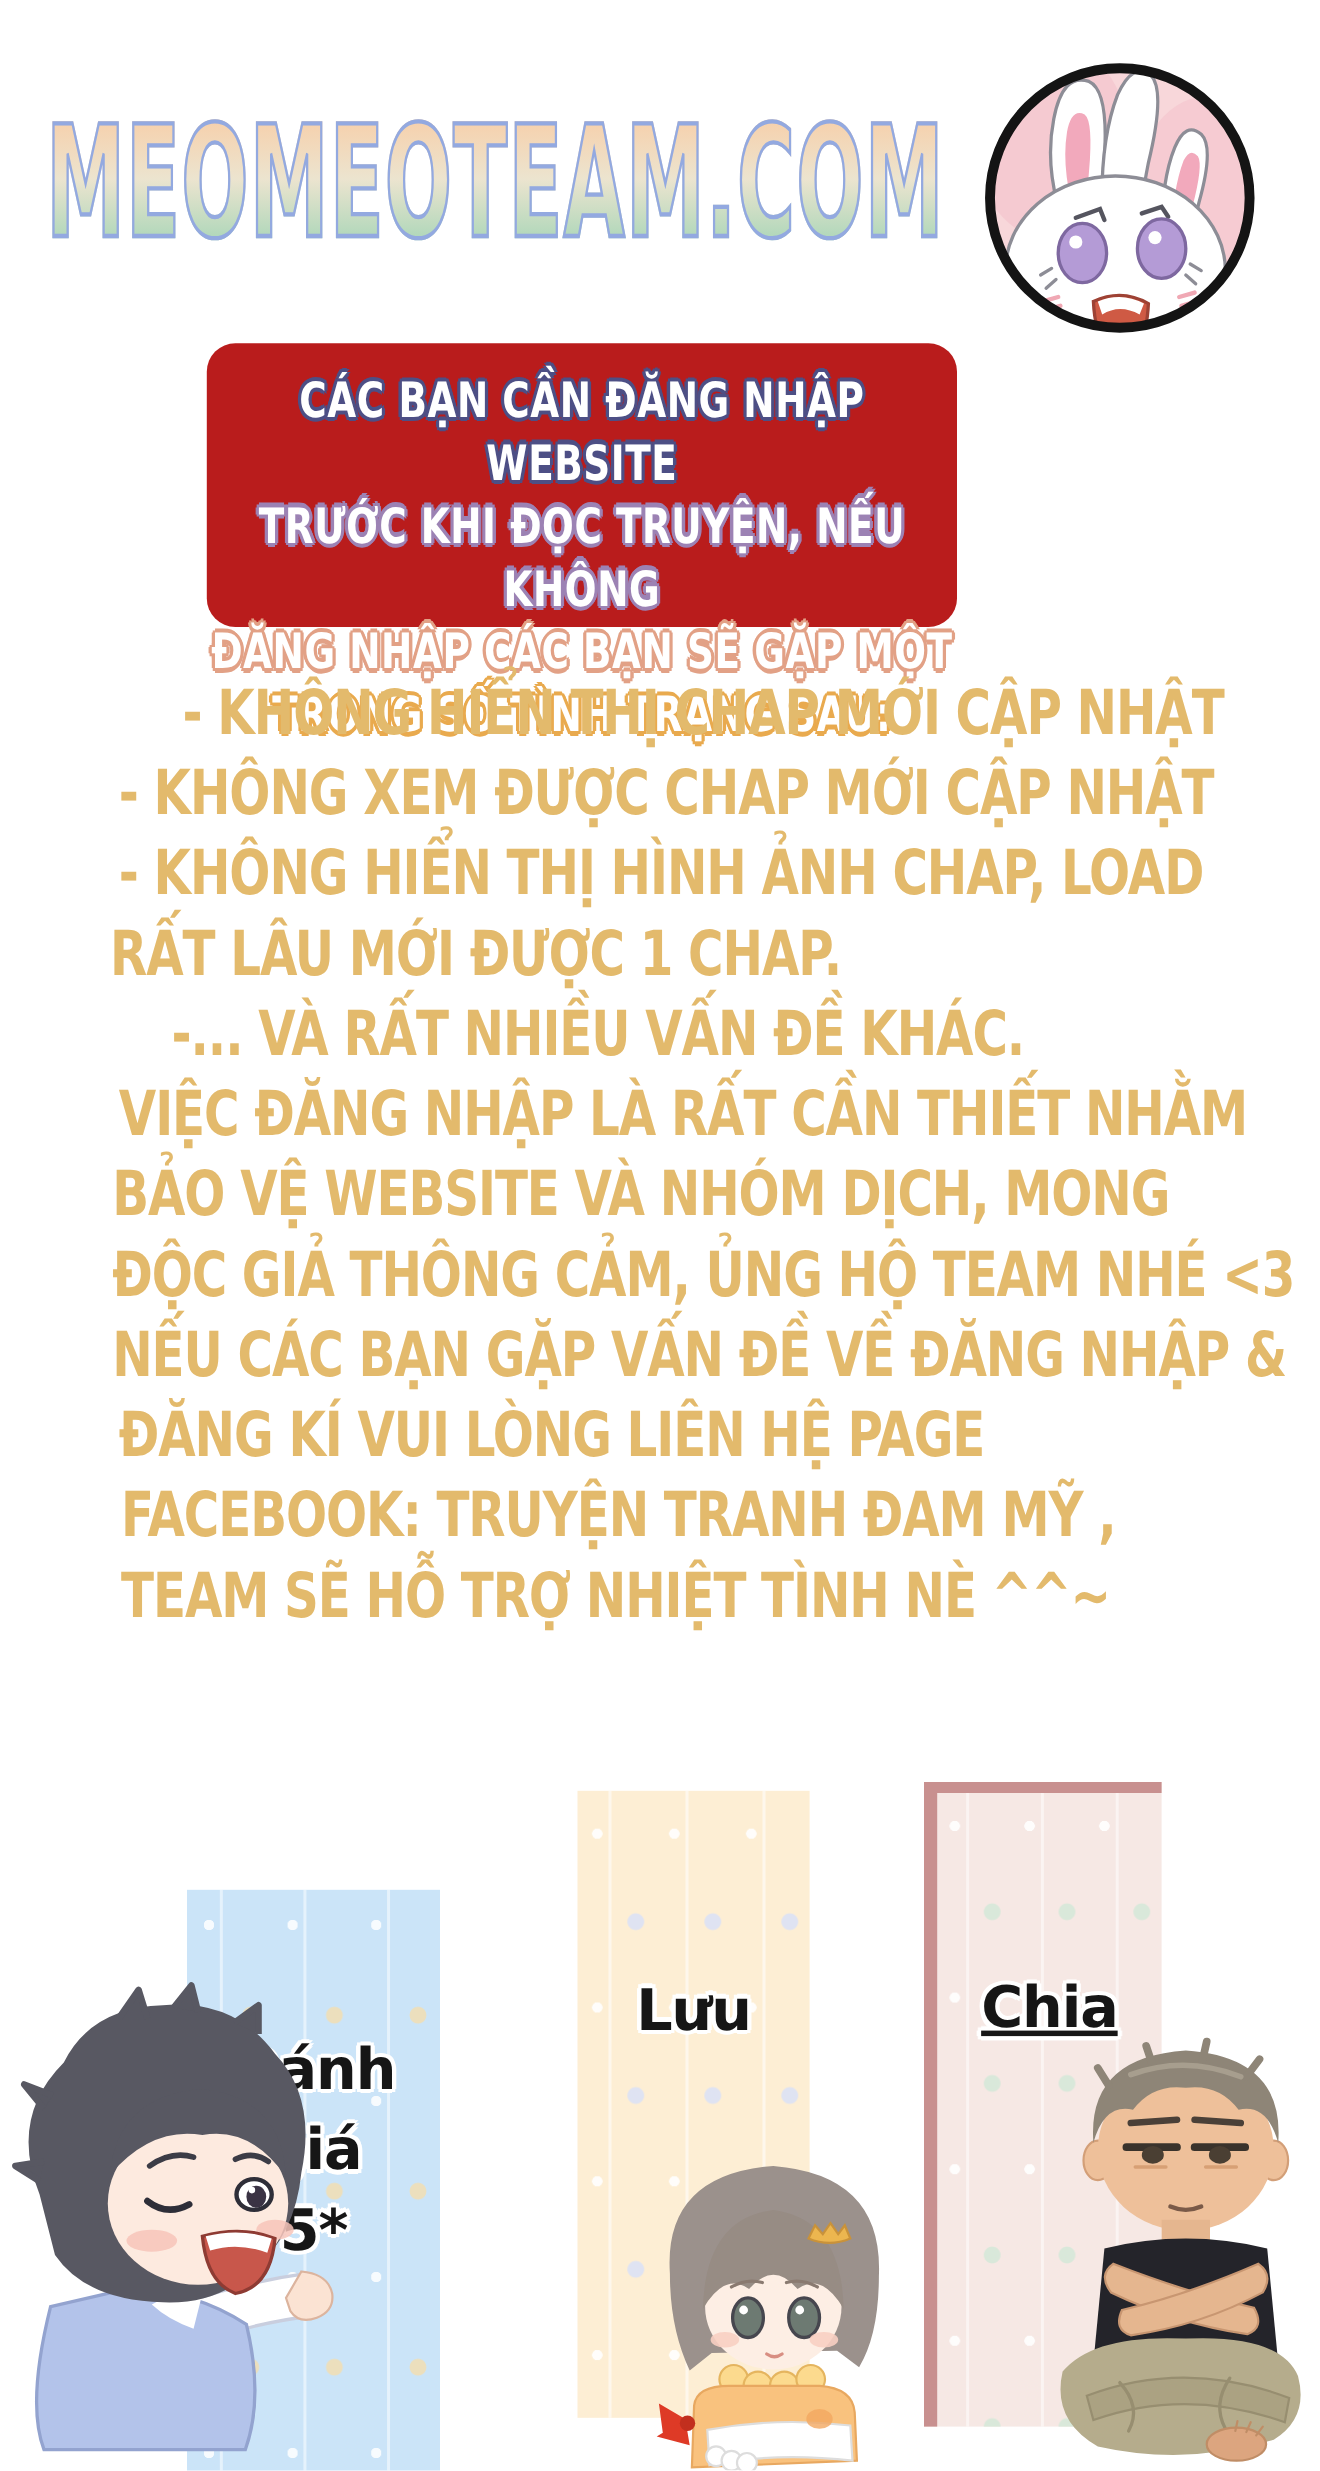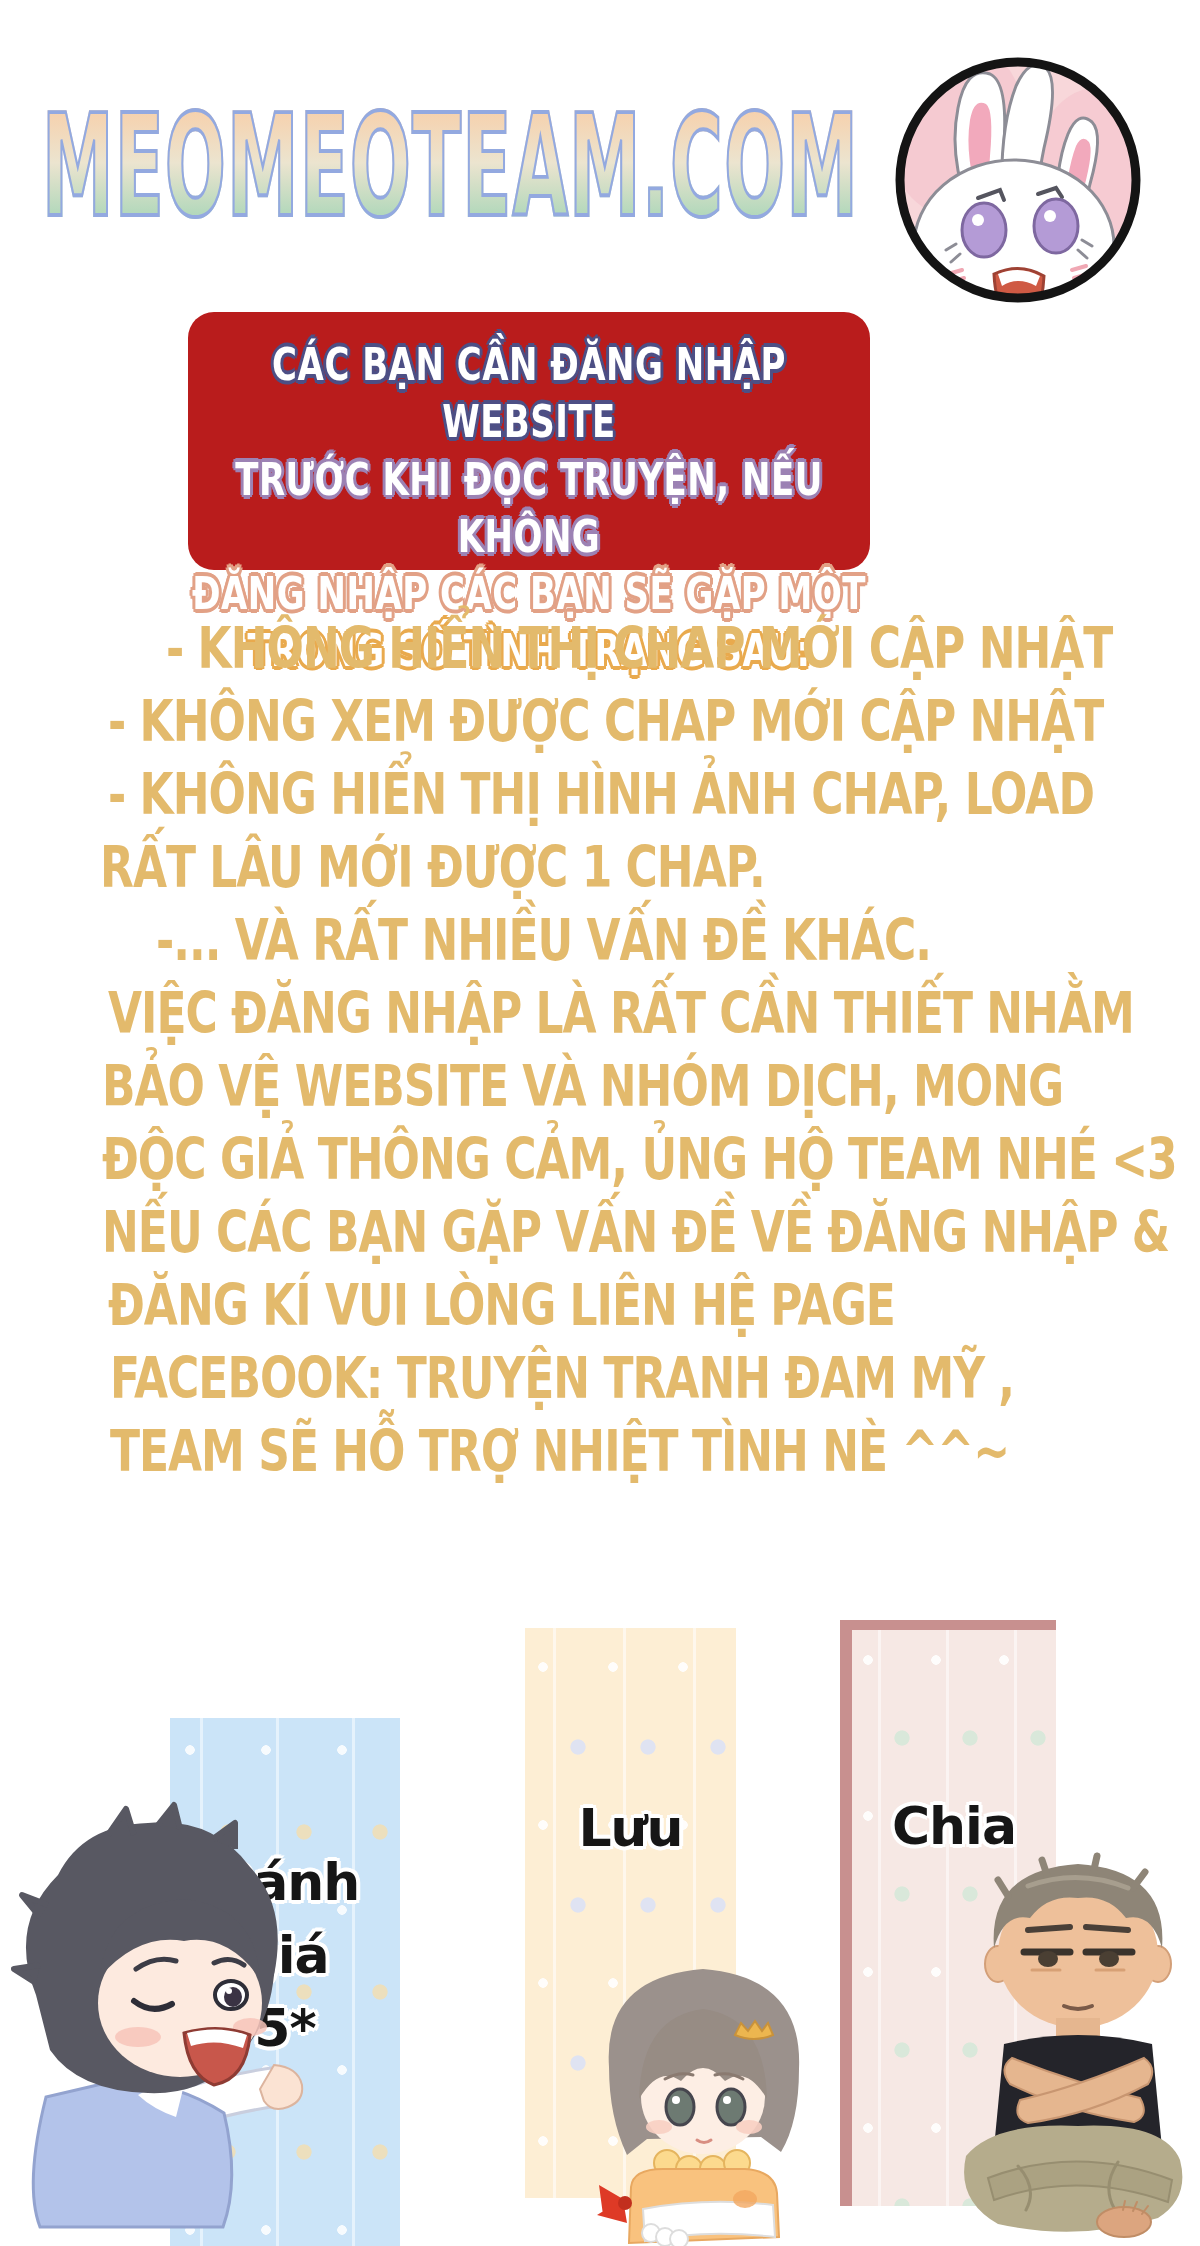--- a/index.html
+++ b/index.html
@@ -73,21 +73,21 @@
     background-size:68px 156px,68px 156px,68px 100%;
     background-position:16px 30px,50px 108px,0 0;
   }
   .card-label{
     position:absolute;left:0;width:100%;text-align:center;
     font-weight:800;font-size:52px;line-height:73px;letter-spacing:-1px;color:#161616;
     text-shadow:-4px 0 #fff,4px 0 #fff,0 -4px #fff,0 4px #fff,-3px -3px #fff,3px -3px #fff,-3px 3px #fff,3px 3px #fff;
   }
   .lbl-rate{top:128px;}
   .lbl-save{top:152px;line-height:96px;}
-  .lbl-share{top:160px;}
+  .lbl-share{top:160px;text-decoration:underline;}
   .chibi{position:absolute;}
 </style>
 </head>
 <body>
 
 <div class="site-title">MEOMEOTEAM.COM</div>
 
 <svg class="avatar" viewBox="0 0 264 264">
   <defs>
       <clipPath id="avclip">

